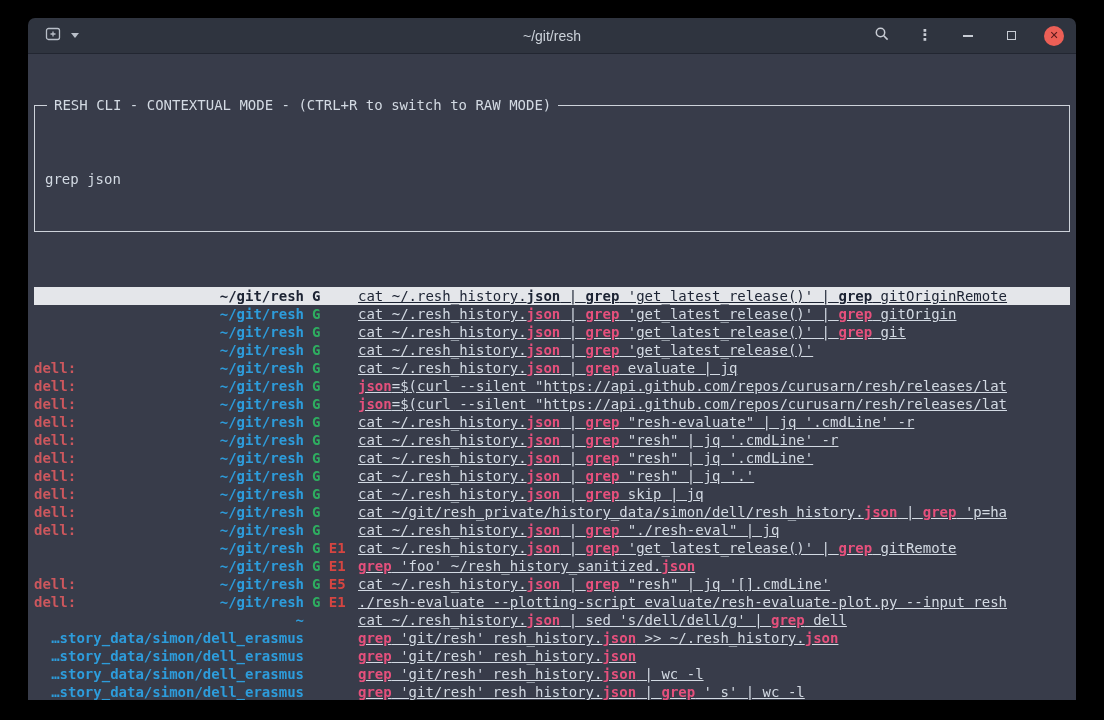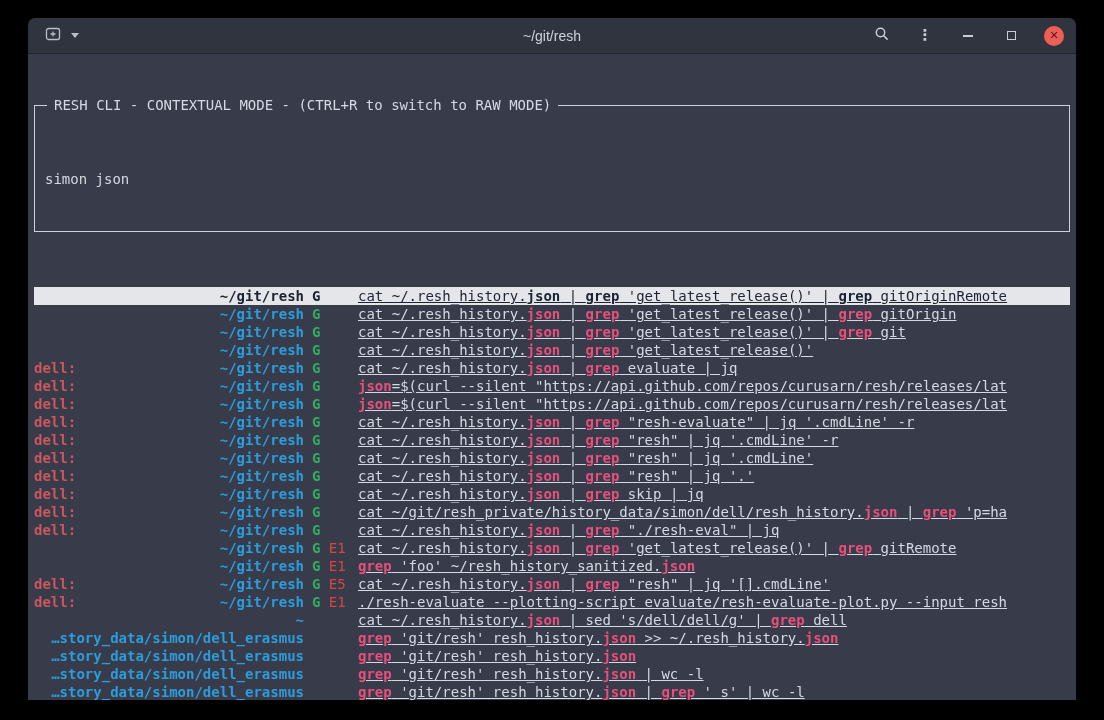--- a/index.html
+++ b/index.html
@@ -52,21 +52,21 @@
   }
   .resh-query{color:var(--text,#d3dae3);}
   
   .rows{margin-top:10px;}
   .row{display:flex;height:18px;white-space:pre;overflow:hidden;}
   .left{flex:none;width:270px;display:flex;overflow:hidden;}
   .host{color:var(--host,#cc575d);font-weight:bold;}
   .path{margin-left:auto;color:var(--path,#2d9cdb);font-weight:bold;}
   .flags{flex:none;width:54px;padding-left:8px;overflow:hidden;}
   .flag-g{color:var(--git,#2eae60);font-weight:bold;}
-  .flag-e{color:var(--error,#d64541);font-weight:normal;}
+  .flag-e{color:var(--error,#d64541);font-weight:bold;}
   .cmd{flex:1;overflow:hidden;text-decoration:underline;}
   .match{color:var(--match,#e5507c);font-weight:bold;}
   .row.selected{background:var(--selected_bg,#e4e6ea);}
   .row.selected .host,
   .row.selected .path,
   .row.selected .flags span,
   .row.selected .cmd,
   .row.selected .match{color:var(--selected_text,#1c2333);}
 </style>
 </head>
@@ -109,18 +109,18 @@
       </div>
       <div class="close-btn">
         <span>✕</span>
       </div>
     </div>
   </div>
 
   <div class="terminal">
     <div class="resh-box">
       <div class="resh-box-title">RESH CLI - CONTEXTUAL MODE - (CTRL+R to switch to RAW MODE)</div>
-      <div class="resh-query">simon json</div>
+      <div class="resh-query">grep json</div>
     </div>
     <div class="rows" id="rows"><div class="row selected"><span class="left"><span class="host"></span><span class="path">~/git/resh</span></span><span class="flags"><span class="flag-g">G</span></span><span class="cmd"><span>cat ~/.resh_history.</span><span class="match">json</span><span> | </span><span class="match">grep</span><span> 'get_latest_release()' | </span><span class="match">grep</span><span> gitOriginRemote</span></span></div><div class="row"><span class="left"><span class="host"></span><span class="path">~/git/resh</span></span><span class="flags"><span class="flag-g">G</span></span><span class="cmd"><span>cat ~/.resh_history.</span><span class="match">json</span><span> | </span><span class="match">grep</span><span> 'get_latest_release()' | </span><span class="match">grep</span><span> gitOrigin</span></span></div><div class="row"><span class="left"><span class="host"></span><span class="path">~/git/resh</span></span><span class="flags"><span class="flag-g">G</span></span><span class="cmd"><span>cat ~/.resh_history.</span><span class="match">json</span><span> | </span><span class="match">grep</span><span> 'get_latest_release()' | </span><span class="match">grep</span><span> git</span></span></div><div class="row"><span class="left"><span class="host"></span><span class="path">~/git/resh</span></span><span class="flags"><span class="flag-g">G</span></span><span class="cmd"><span>cat ~/.resh_history.</span><span class="match">json</span><span> | </span><span class="match">grep</span><span> 'get_latest_release()'</span></span></div><div class="row"><span class="left"><span class="host">dell:</span><span class="path">~/git/resh</span></span><span class="flags"><span class="flag-g">G</span></span><span class="cmd"><span>cat ~/.resh_history.</span><span class="match">json</span><span> | </span><span class="match">grep</span><span> evaluate | jq</span></span></div><div class="row"><span class="left"><span class="host">dell:</span><span class="path">~/git/resh</span></span><span class="flags"><span class="flag-g">G</span></span><span class="cmd"><span class="match">json</span><span>=$(curl --silent "https://api.github.com/repos/curusarn/resh/releases/lat</span></span></div><div class="row"><span class="left"><span class="host">dell:</span><span class="path">~/git/resh</span></span><span class="flags"><span class="flag-g">G</span></span><span class="cmd"><span class="match">json</span><span>=$(curl --silent "https://api.github.com/repos/curusarn/resh/releases/lat</span></span></div><div class="row"><span class="left"><span class="host">dell:</span><span class="path">~/git/resh</span></span><span class="flags"><span class="flag-g">G</span></span><span class="cmd"><span>cat ~/.resh_history.</span><span class="match">json</span><span> | </span><span class="match">grep</span><span> "resh-evaluate" | jq '.cmdLine' -r</span></span></div><div class="row"><span class="left"><span class="host">dell:</span><span class="path">~/git/resh</span></span><span class="flags"><span class="flag-g">G</span></span><span class="cmd"><span>cat ~/.resh_history.</span><span class="match">json</span><span> | </span><span class="match">grep</span><span> "resh" | jq '.cmdLine' -r</span></span></div><div class="row"><span class="left"><span class="host">dell:</span><span class="path">~/git/resh</span></span><span class="flags"><span class="flag-g">G</span></span><span class="cmd"><span>cat ~/.resh_history.</span><span class="match">json</span><span> | </span><span class="match">grep</span><span> "resh" | jq '.cmdLine'</span></span></div><div class="row"><span class="left"><span class="host">dell:</span><span class="path">~/git/resh</span></span><span class="flags"><span class="flag-g">G</span></span><span class="cmd"><span>cat ~/.resh_history.</span><span class="match">json</span><span> | </span><span class="match">grep</span><span> "resh" | jq '.'</span></span></div><div class="row"><span class="left"><span class="host">dell:</span><span class="path">~/git/resh</span></span><span class="flags"><span class="flag-g">G</span></span><span class="cmd"><span>cat ~/.resh_history.</span><span class="match">json</span><span> | </span><span class="match">grep</span><span> skip | jq</span></span></div><div class="row"><span class="left"><span class="host">dell:</span><span class="path">~/git/resh</span></span><span class="flags"><span class="flag-g">G</span></span><span class="cmd"><span>cat ~/git/resh_private/history_data/simon/dell/resh_history.</span><span class="match">json</span><span> | </span><span class="match">grep</span><span> 'p=ha</span></span></div><div class="row"><span class="left"><span class="host">dell:</span><span class="path">~/git/resh</span></span><span class="flags"><span class="flag-g">G</span></span><span class="cmd"><span>cat ~/.resh_history.</span><span class="match">json</span><span> | </span><span class="match">grep</span><span> "./resh-eval" | jq</span></span></div><div class="row"><span class="left"><span class="host"></span><span class="path">~/git/resh</span></span><span class="flags"><span class="flag-g">G</span><span class="flag-e"> E1</span></span><span class="cmd"><span>cat ~/.resh_history.</span><span class="match">json</span><span> | </span><span class="match">grep</span><span> 'get_latest_release()' | </span><span class="match">grep</span><span> gitRemote</span></span></div><div class="row"><span class="left"><span class="host"></span><span class="path">~/git/resh</span></span><span class="flags"><span class="flag-g">G</span><span class="flag-e"> E1</span></span><span class="cmd"><span class="match">grep</span><span> 'foo' ~/resh_history_sanitized.</span><span class="match">json</span></span></div><div class="row"><span class="left"><span class="host">dell:</span><span class="path">~/git/resh</span></span><span class="flags"><span class="flag-g">G</span><span class="flag-e"> E5</span></span><span class="cmd"><span>cat ~/.resh_history.</span><span class="match">json</span><span> | </span><span class="match">grep</span><span> "resh" | jq '[].cmdLine'</span></span></div><div class="row"><span class="left"><span class="host">dell:</span><span class="path">~/git/resh</span></span><span class="flags"><span class="flag-g">G</span><span class="flag-e"> E1</span></span><span class="cmd"><span>./resh-evaluate --plotting-script evaluate/resh-evaluate-plot.py --input resh</span></span></div><div class="row"><span class="left"><span class="host"></span><span class="path">~</span></span><span class="flags"></span><span class="cmd"><span>cat ~/.resh_history.</span><span class="match">json</span><span> | sed 's/dell/dell/g' | </span><span class="match">grep</span><span> dell</span></span></div><div class="row"><span class="left"><span class="host"></span><span class="path">…story_data/simon/dell_erasmus</span></span><span class="flags"></span><span class="cmd"><span class="match">grep</span><span> 'git/resh' resh_history.</span><span class="match">json</span><span> &gt;&gt; ~/.resh_history.</span><span class="match">json</span></span></div><div class="row"><span class="left"><span class="host"></span><span class="path">…story_data/simon/dell_erasmus</span></span><span class="flags"></span><span class="cmd"><span class="match">grep</span><span> 'git/resh' resh_history.</span><span class="match">json</span></span></div><div class="row"><span class="left"><span class="host"></span><span class="path">…story_data/simon/dell_erasmus</span></span><span class="flags"></span><span class="cmd"><span class="match">grep</span><span> 'git/resh' resh_history.</span><span class="match">json</span><span> | wc -l</span></span></div><div class="row"><span class="left"><span class="host"></span><span class="path">…story_data/simon/dell_erasmus</span></span><span class="flags"></span><span class="cmd"><span class="match">grep</span><span> 'git/resh' resh_history.</span><span class="match">json</span><span> | </span><span class="match">grep</span><span> ' s' | wc -l</span></span></div></div>
   </div>
 
 </div>
 
 </body></html>

